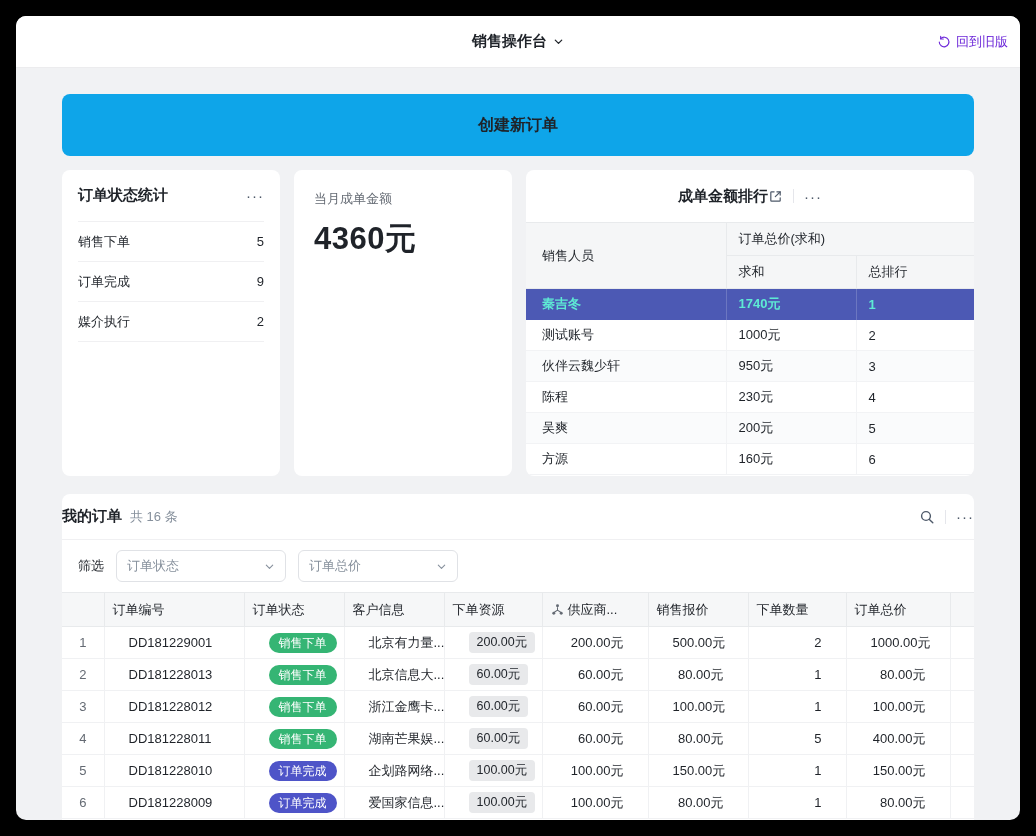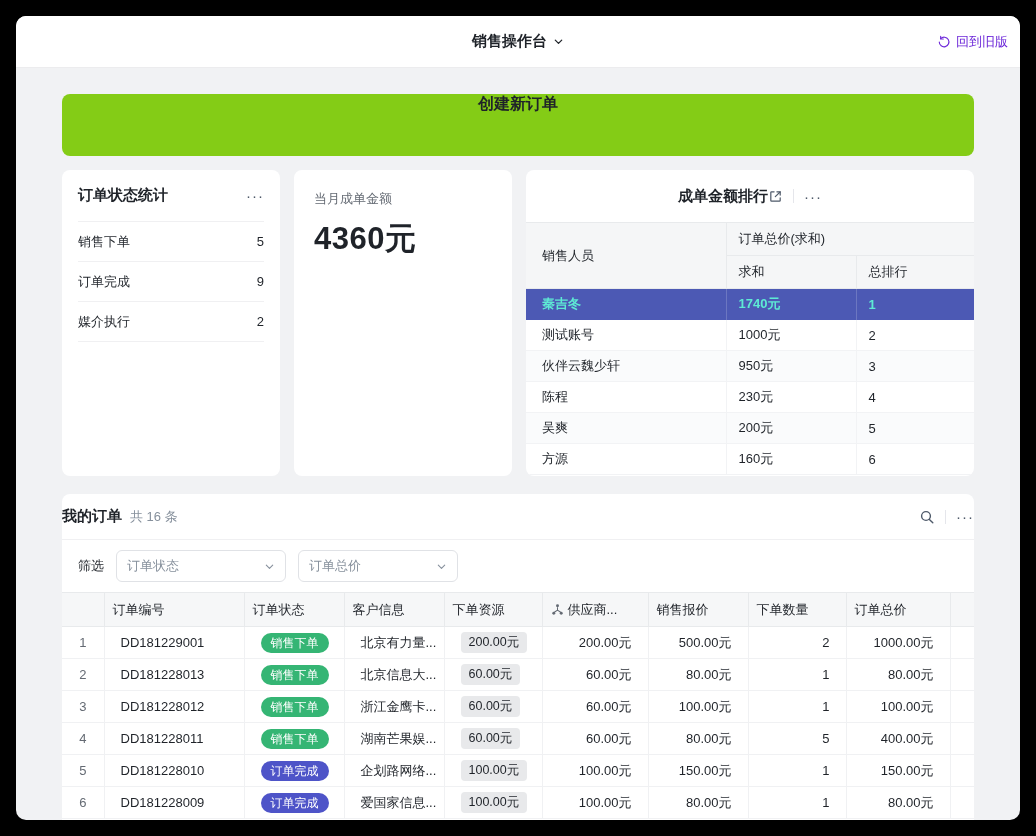--- a/index.html
+++ b/index.html
@@ -27,22 +27,22 @@
   }
   .topbar-right {
     position:absolute; right:12px; top:0; height:52px;
     display:flex; align-items:center; gap:5px;
     font-size:13px; color:#6d28d9; cursor:pointer;
   }
   .icon { display:inline-flex; align-items:center; justify-content:center; }
   
   .content { padding:26px 46px 0; }
   .create-card {
-    height:62px; background:#84cc16; border-radius:8px;
-    display:flex; align-items:flex-start; justify-content:center;
+    height:62px; background:#0ea5e9; border-radius:8px;
+    display:flex; align-items:center; justify-content:center;
     font-size:16px; font-weight:600; margin-bottom:14px; cursor:pointer;
   }
   .cards-row { display:flex; gap:14px; height:306px; margin-bottom:18px; }
   .card { background:#fff; border-radius:8px; overflow:hidden; }
   .card-title-row {
     height:52px; display:flex; align-items:center; justify-content:space-between;
   }
   .card-title { font-size:15px; font-weight:700; }
   .more-btn { color:#4e5969; font-size:15px; letter-spacing:1px; cursor:pointer; line-height:1; }
   .right-tools { display:flex; align-items:center; gap:10px; }
@@ -101,21 +101,21 @@
   .select.sel-total { width:160px; }
   .select .icon { color:#86909c; }
   table.orders-table { width:100%; border-collapse:collapse; table-layout:fixed; font-size:13px; }
   .orders-table th {
     height:34px; background:#f6f7f8; font-weight:400; text-align:left; padding:0 8px;
     border-top:1px solid #e8eaec; border-bottom:1px solid #e8eaec; border-right:1px solid #e8eaec;
     overflow:hidden; white-space:nowrap;
   }
   .orders-table th.filler, .orders-table td.filler { border-right:none; }
   .orders-table td {
-    height:32px; padding:0 16px;
+    height:32px; padding:0 24px;
     border-bottom:1px solid #f0f1f3; border-right:1px solid #f0f1f3;
     overflow:hidden; white-space:nowrap;
   }
   .orders-table td.numcol { color:#646a73; text-align:center; padding:0; }
   .orders-table td.right { text-align:right; }
   .th-supplier { display:flex; align-items:center; gap:4px; }
   .th-supplier .icon { color:#646a73; }
   .pill-status {
     display:inline-block; padding:4px 10px; border-radius:999px;
     color:#fff; font-size:12px; line-height:1;

